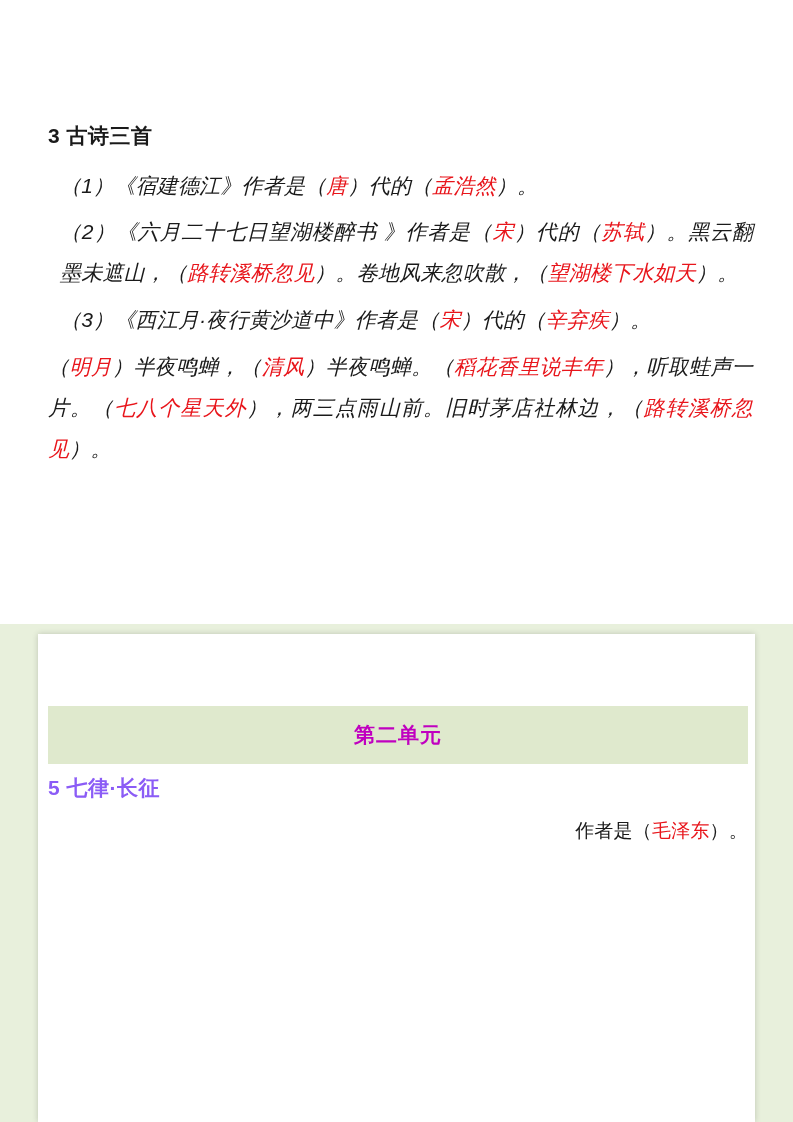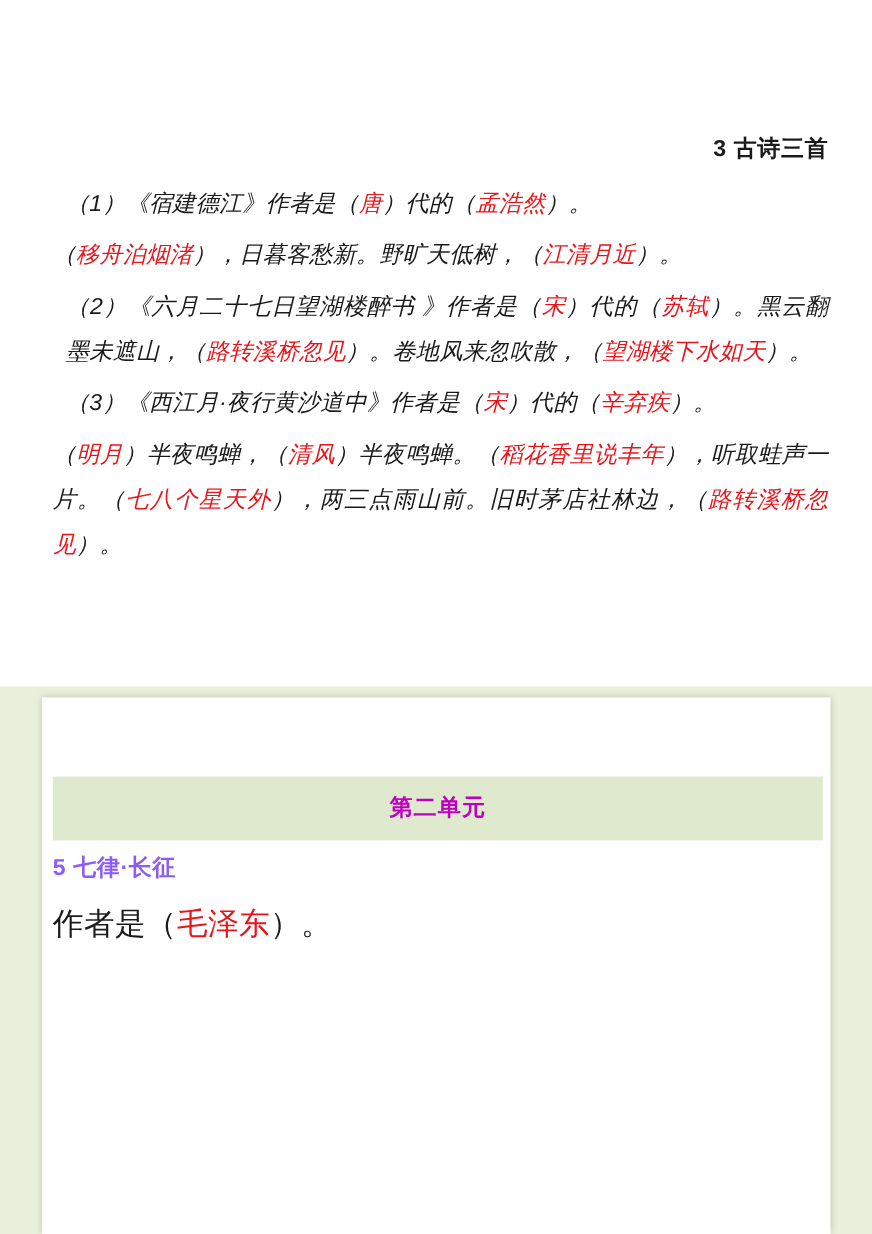--- a/index.html
+++ b/index.html
@@ -31,21 +31,20 @@
     width: 705px;
   }
 
   .heading {
     font-size: 21px;
     font-weight: bold;
     color: #1a1a1a;
     line-height: 1.5;
     margin: 0 0 14px 0;
     letter-spacing: 0.5px;
-    text-align: right;
   }
 
   .para {
     font-size: 21px;
     color: #1a1a1a;
     line-height: 1.95;
     margin: 0 0 6px 0;
     text-align: justify;
     letter-spacing: 0.2px;
     font-style: italic;
@@ -95,37 +94,37 @@
 
   .sub-heading {
     font-size: 21px;
     font-weight: bold;
     color: #8b5cf6;
     margin: 0 0 10px 0;
     letter-spacing: 0.5px;
   }
 
   .green-para {
-    font-size: 28px;
+    font-size: 19px;
     color: #1a1a1a;
     line-height: 2.0;
     margin: 0 0 4px 0;
     letter-spacing: 0.2px;
+    text-align: right;
   }
 </style>
 </head>
 <body>
 
 <div class="page">
 
   <div class="content">
     <div class="heading">3 古诗三首</div>
 
     <div class="para indent"><span>（1）《宿建德江》作者是（</span><span class="ans">唐</span><span>）代的（</span><span class="ans">孟浩然</span><span>）。</span></div>
-    <div class="para"><span>（</span><span class="ans">移舟泊烟渚</span><span>），日暮客愁新。野旷天低树，（</span><span class="ans">江清月近</span><span>）。</span></div>
     <div class="para indent"><span>（2）《六月二十七日望湖楼醉书 》作者是（</span><span class="ans">宋</span><span>）代的（</span><span class="ans">苏轼</span><span>）。黑云翻墨未遮山，（</span><span class="ans">路转溪桥忽见</span><span>）。卷地风来忽吹散，（</span><span class="ans">望湖楼下水如天</span><span>）。</span></div>
     <div class="para indent"><span>（3）《西江月·夜行黄沙道中》作者是（</span><span class="ans">宋</span><span>）代的（</span><span class="ans">辛弃疾</span><span>）。</span></div>
     <div class="para"><span>（</span><span class="ans">明月</span><span>）半夜鸣蝉，（</span><span class="ans">清风</span><span>）半夜鸣蝉。（</span><span class="ans">稻花香里说丰年</span><span>），听取蛙声一片。（</span><span class="ans">七八个星天外</span><span>），两三点雨山前。旧时茅店社林边，（</span><span class="ans">路转溪桥忽见</span><span>）。</span></div>
   </div>
 
   <div class="green-layer">
     <div class="green-inner">
       <div class="green-content">
 
         <div class="unit-banner">第二单元</div>

